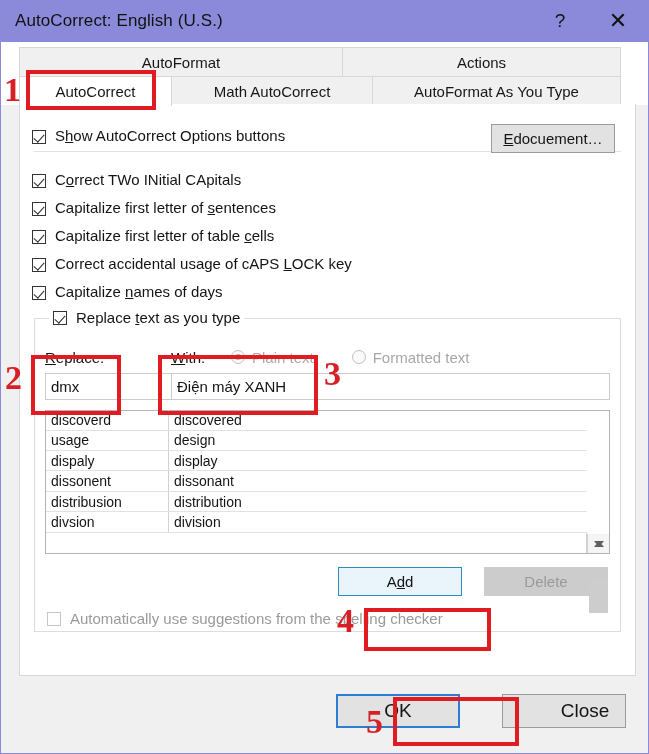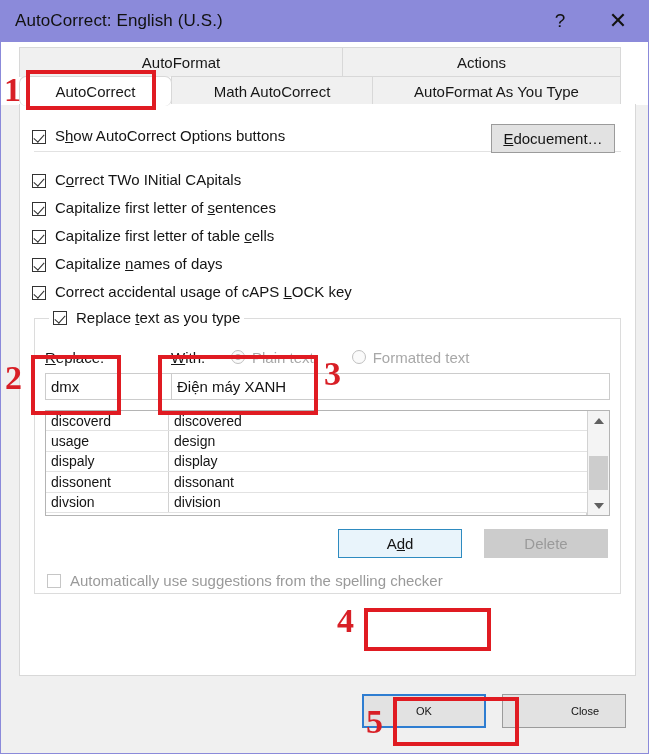--- a/index.html
+++ b/index.html
@@ -39,21 +39,21 @@
   .tabrow.bottom{top:33px;height:30px;padding-left:18px;padding-right:12px;}
   .tab{
     background:#f0f0f0;border:1px solid #d8d8d8;border-bottom:none;
     display:flex;align-items:center;justify-content:center;
     font-size:15px;color:#171717;box-sizing:border-box;height:30px;
     margin-right:-1px;
   }
   .tab.active{background:#ffffff;border-color:#d8d8d8;position:relative;z-index:3;}
   .tab.t-autoformat{flex:0 0 324px;}
   .tab.t-actions{flex:1 1 auto;}
-  .tab.t-autocorrect{flex:0 0 153px;border-radius:7px;}
+  .tab.t-autocorrect{flex:0 0 153px;}
   .tab.t-math{flex:0 0 202px;}
   .tab.t-afayt{flex:1 1 auto;}
   .tabstrip:after{
     content:"";position:absolute;left:18px;right:12px;bottom:0;height:1px;background:#d8d8d8;
   }
   
   .page{
     position:absolute;left:18px;right:12px;top:104px;bottom:77px;
     background:#ffffff;border:1px solid #d8d8d8;border-top:none;box-sizing:border-box;
     padding:12px 12px 0 12px;
@@ -102,22 +102,22 @@
   .lbl.dim{color:#a8a8a8;}
   .fields{display:flex;margin-top:4px;}
   .field{
     height:27px;border:1px solid #cccccc;background:#ffffff;box-sizing:border-box;
     font-size:15px;color:#141414;display:flex;align-items:center;padding-left:5px;
   }
   .field.f-replace{flex:0 0 126px;border-right:none;}
   .field.f-with{flex:1 1 auto;}
   
   .listbox{
-    margin-top:10px;height:106px;border:1px solid #b4b4b4;box-sizing:border-box;
-    background:#ffffff;display:flex;position:relative;
+    margin-top:10px;height:144px;border:1px solid #b4b4b4;box-sizing:border-box;
+    background:#ffffff;display:flex;position:relative;align-items:flex-end;
   }
   .list-cols{flex:1 1 auto;overflow:hidden;}
   .lrow{display:flex;height:20.4px;border-bottom:1px solid #e2e2e2;box-sizing:border-box;}
   .lrow:last-child{border-bottom:none;flex-direction:column;}
   .lc{font-size:14px;color:#141414;display:flex;align-items:center;padding-left:5px;box-sizing:border-box;}
   .lc.a{flex:0 0 123px;border-right:1px solid #d2d2d2;}
   .lc.b{flex:1 1 auto;}
   .vscroll{
     flex:0 0 21px;background:#f4f4f4;border-left:1px solid #d2d2d2;
     display:flex;flex-direction:column;align-items:center;position:relative;
@@ -136,24 +136,24 @@
   .btn.add{background:#e9f4fb;border:1px solid #2e8bc0;color:#141414;}
   .btn.del{background:#cccccc;border:1px solid #cccccc;color:#9a9a9a;margin-left:22px;}
   .autosug{display:flex;align-items:center;margin-top:14px;padding-left:2px;}
   
   .footer{
     position:absolute;left:0;right:0;bottom:1px;height:76px;background:#f0f0f0;
   }
   .foot-btns{position:absolute;right:22px;top:18px;display:flex;}
   .fbtn{
     width:124px;height:34px;box-sizing:border-box;background:#e2e2e2;border:1px solid #9b9b9b;
-    display:flex;align-items:center;justify-content:center;font-size:11px;color:#141414;
+    display:flex;align-items:center;justify-content:center;font-size:19px;color:#141414;
   }
   .fbtn.ok{border:2px solid #2e7dd1;background:#e2e2e2;}
-  .fbtn.close-b{margin-left:16px;padding-left:42px;}
+  .fbtn.close-b{margin-left:42px;padding-left:42px;}
   
   .rbox{position:absolute;border:4px solid #e01b22;box-sizing:border-box;pointer-events:none;z-index:40;}
   .rnum{
     position:absolute;color:#d81f26;font-family:"Liberation Serif","DejaVu Serif",serif;
     font-size:34px;font-weight:700;line-height:1;z-index:41;
   }
 </style>
 </head>
 <body>
 
@@ -203,26 +203,26 @@
       <div class="chk-label"><span>Capitalize first letter of </span><u>s</u><span>entences</span></div>
     </div>
 
     <div class="chk-row">
       <div class="chk checked"></div>
       <div class="chk-label"><span>Capitalize first letter of table </span><u>c</u><span>ells</span></div>
     </div>
 
     <div class="chk-row">
       <div class="chk checked"></div>
+      <div class="chk-label"><span>Correct accidental usage of cAPS </span><u>L</u><span>OCK key</span></div>
+    </div>
+
+    <div class="chk-row">
+      <div class="chk checked"></div>
       <div class="chk-label"><span>Capitalize </span><u>n</u><span>ames of days</span></div>
-    </div>
-
-    <div class="chk-row">
-      <div class="chk checked"></div>
-      <div class="chk-label"><span>Correct accidental usage of cAPS </span><u>L</u><span>OCK key</span></div>
     </div>
 
     <div class="group">
       <div class="group-legend">
         <div class="chk checked"></div>
         <div class="chk-label"><span>Replace </span><u>t</u><span>ext as you type</span></div>
       </div>
 
       <div class="rw-head">
         <div class="lbl col-replace"><u>R</u><span>eplace:</span></div>
@@ -254,20 +254,24 @@
           </div>
           <div class="lrow">
             <div class="lc a">dispaly</div>
             <div class="lc b">display</div>
           </div>
           <div class="lrow">
             <div class="lc a">dissonent</div>
             <div class="lc b">dissonant</div>
           </div>
           <div class="lrow">
+            <div class="lc a">distribusion</div>
+            <div class="lc b">distribution</div>
+          </div>
+          <div class="lrow">
             <div class="lc a">divsion</div>
             <div class="lc b">division</div>
           </div>
           <div class="lrow">
             <div class="lc a">docuement</div>
             <div class="lc b">documents</div>
           </div>
         </div>
         <div class="vscroll">
           <div class="sbtn">

